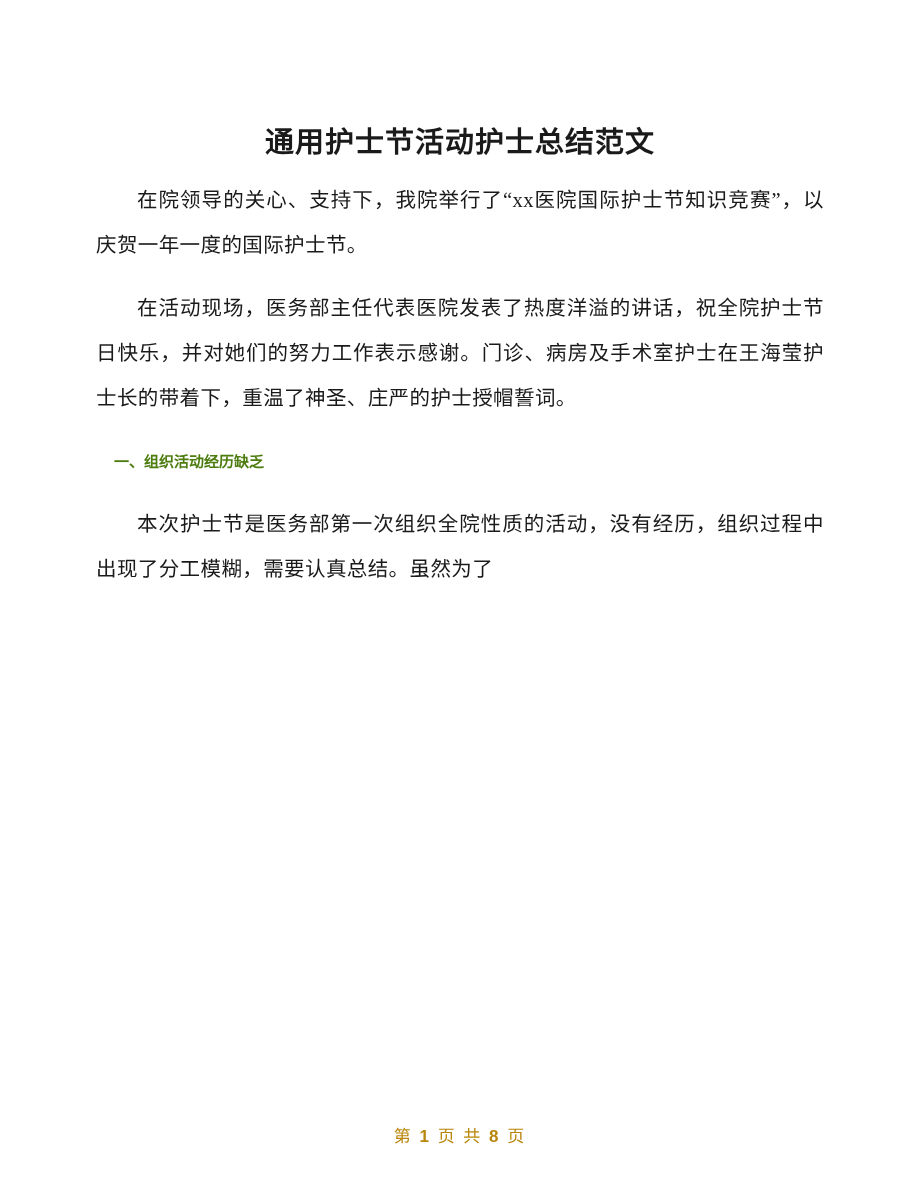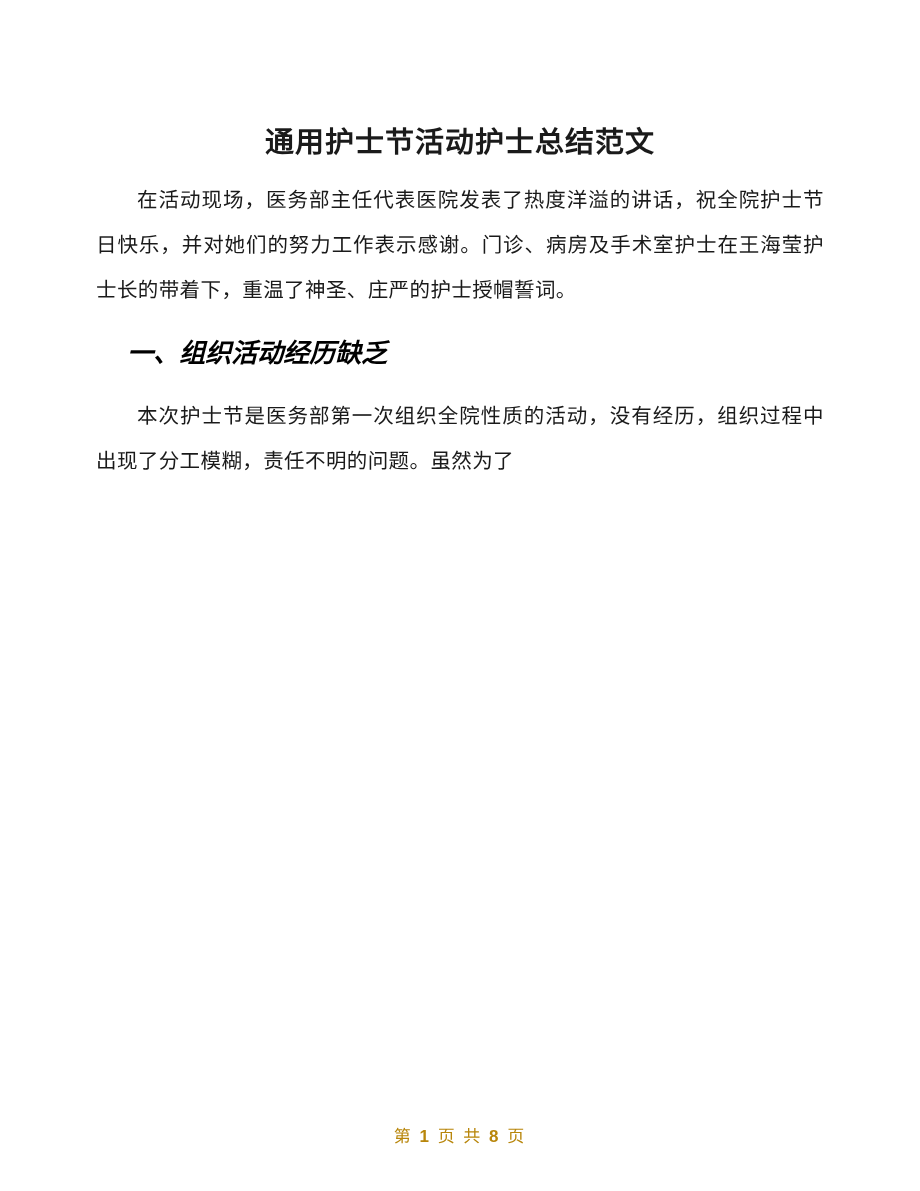--- a/index.html
+++ b/index.html
@@ -50,24 +50,23 @@
     text-align: justify;
     text-justify: inter-ideograph;
     letter-spacing: 0.4px;
   }
   .sub-heading {
     margin: 0;
     padding-top: 18px;
     text-indent: 1.2em;
     font-family: "Liberation Sans", "DejaVu Sans", sans-serif;
     font-weight: bold;
-    font-size: 26px;
+    font-size: 15px;
     line-height: 45px;
-    color: #000000;
-    font-style: italic;
+    color: #4d7c0f;
   }
   .footer {
     position: absolute;
     left: 0;
     right: 0;
     bottom: 44px;
     text-align: center;
     color: #b8860b;
     font-family: "Liberation Sans", "DejaVu Sans", sans-serif;
     font-size: 17px;
@@ -78,27 +77,28 @@
   }
 </style>
 </head>
 <body>
 
 <div class="page">
 
   <h1 class="doc-title">通用护士节活动护士总结范文</h1>
 
 
+  <p class="body-para">在院领导的关心、支持下，我院举行了“xx医院国际护士节知识竞赛”，以庆贺一年一度的国际护士节。</p>
 
   <p class="body-para">在活动现场，医务部主任代表医院发表了热度洋溢的讲话，祝全院护士节日快乐，并对她们的努力工作表示感谢。门诊、病房及手术室护士在王海莹护士长的带着下，重温了神圣、庄严的护士授帽誓词。</p>
 
 
   <p class="sub-heading">一、组织活动经历缺乏</p>
 
-  <p class="body-para">本次护士节是医务部第一次组织全院性质的活动，没有经历，组织过程中出现了分工模糊，责任不明的问题。虽然为了</p>
+  <p class="body-para">本次护士节是医务部第一次组织全院性质的活动，没有经历，组织过程中出现了分工模糊，需要认真总结。虽然为了</p>
 
   <div class="footer">
     <span>第</span>
     <span class="num">1</span>
     <span>页 共</span>
     <span class="num">8</span>
     <span>页</span>
   </div>
 
 </div>

